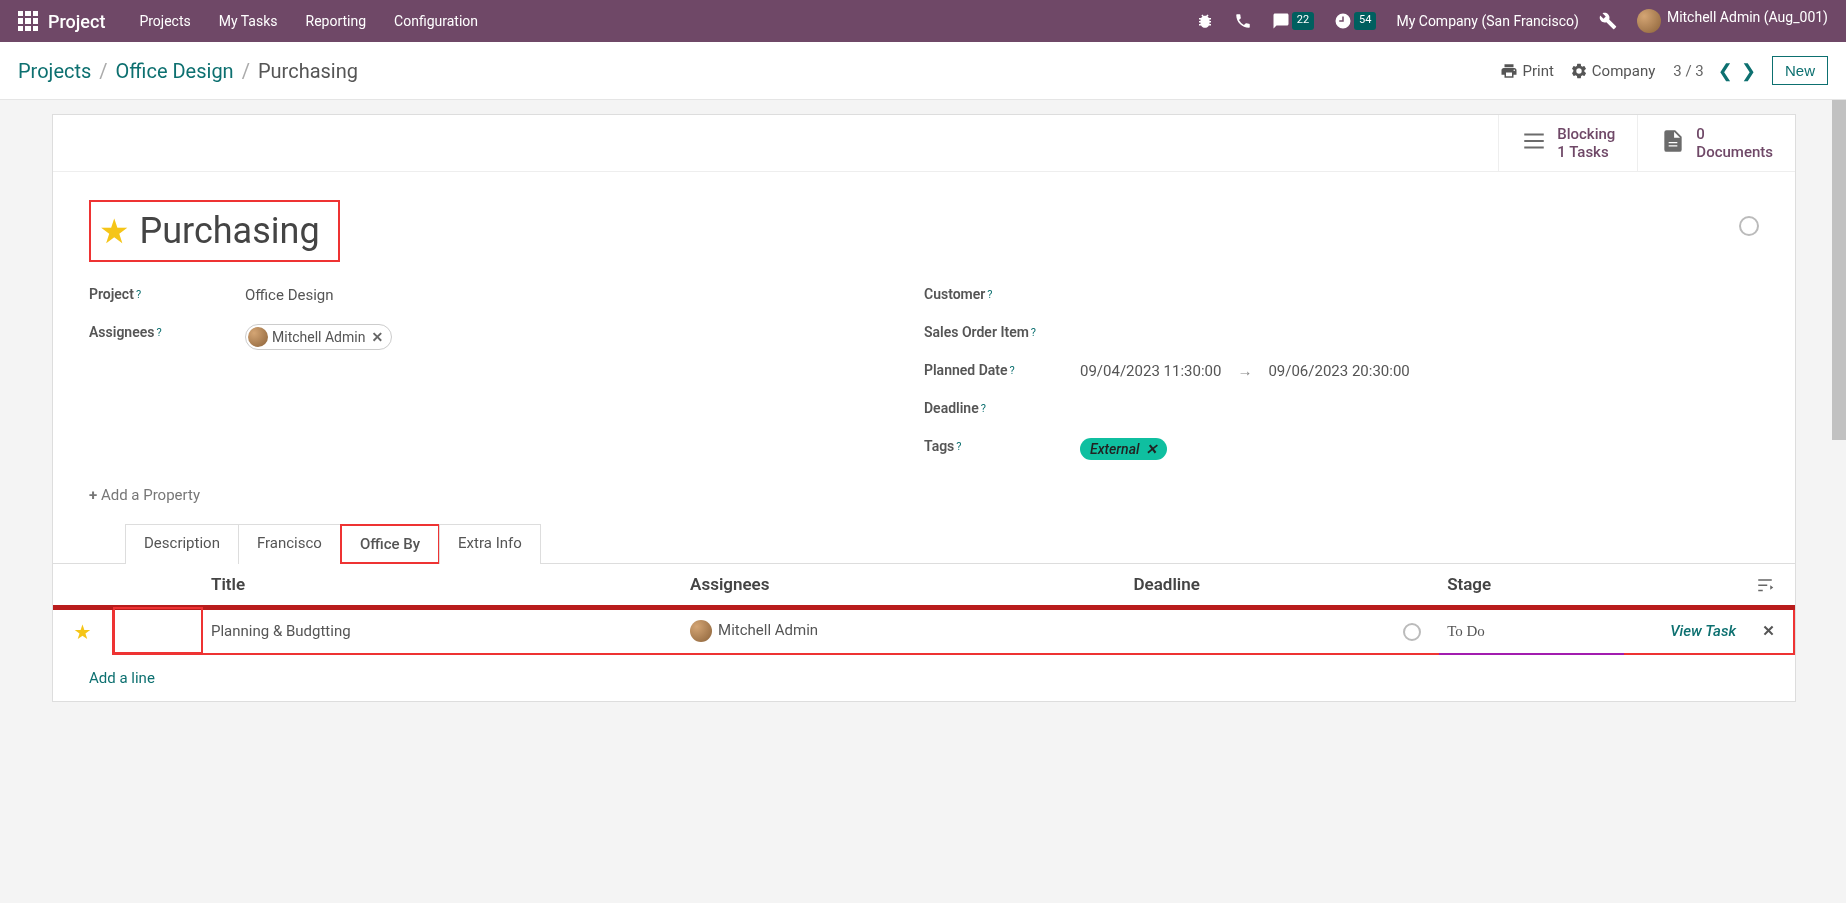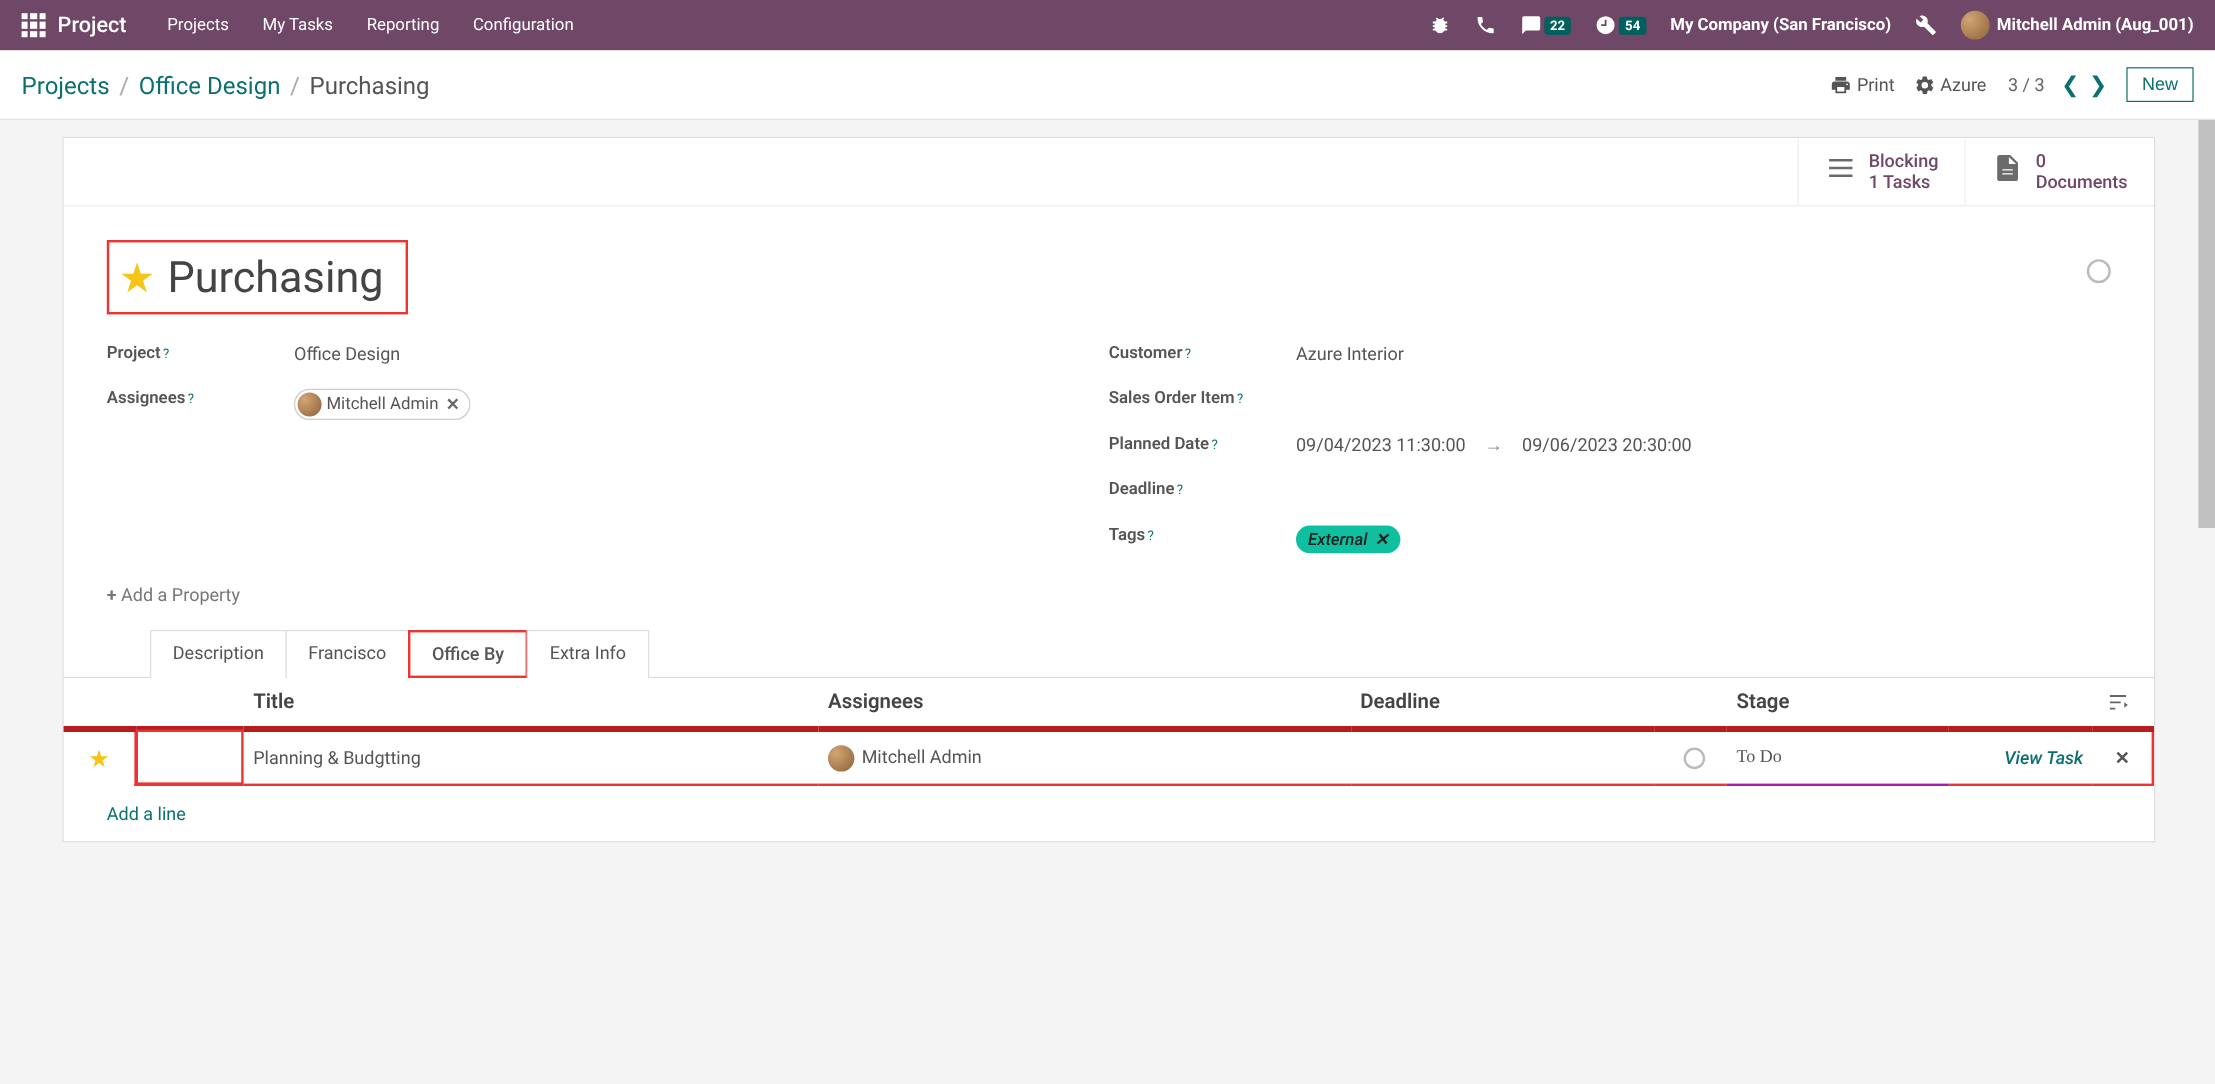--- a/index.html
+++ b/index.html
@@ -5,21 +5,21 @@
 * { box-sizing: border-box; margin: 0; padding: 0; }
 body { font-family: -apple-system, BlinkMacSystemFont, "Segoe UI", Roboto, sans-serif; background: #f4f4f4; color: #374151; font-size: 14px; }
 
 
 .navbar { background: #6f4867; color: #fff; height: 42px; display: flex; align-items: center; padding: 0 8px; }
 .navbar .apps-icon { width: 20px; height: 20px; display: grid; grid-template-columns: repeat(3, 1fr); grid-template-rows: repeat(3,1fr); gap: 2px; margin: 0 10px; cursor: pointer; }
 .navbar .apps-icon span { background: #fff; }
 .navbar .brand { font-size: 18px; font-weight: 500; margin-right: 20px; }
 .navbar .nav-item { padding: 0 14px; cursor: pointer; font-size: 14px; }
 .navbar .spacer { flex: 1; }
-.navbar .right-item { display: flex; align-items: center; padding: 0 10px; cursor: pointer; position: relative; font-weight: bold; }
+.navbar .right-item { display: flex; padding: 0 10px; cursor: pointer; position: relative; }
 .navbar .badge { background: #005f5f; color: #fff; font-size: 11px; padding: 1px 5px; border-radius: 3px; margin-left: 2px; }
 .navbar .avatar { width: 24px; height: 24px; border-radius: 50%; background: radial-gradient(circle at 30% 30%, #d4a574, #8b6239); margin-right: 6px; }
 
 
 .controlbar { background: #fff; height: 58px; display: flex; align-items: center; padding: 0 18px; border-bottom: 1px solid #e5e5e5; }
 .breadcrumb { display: flex; align-items: center; font-size: 20px; }
 .breadcrumb a { color: #0d7070; text-decoration: none; cursor: pointer; }
 .breadcrumb .sep { color: #aaa; margin: 0 8px; }
 .breadcrumb .current { color: #555; }
 .controlbar .spacer { flex: 1; }
@@ -157,21 +157,21 @@
   <div class="ctrl-btn">
       <svg class="icon-svg icon" viewBox="0 0 24 24">
         <path d="M19 8H5c-1.66 0-3 1.34-3 3v6h4v4h12v-4h4v-6c0-1.66-1.34-3-3-3zm-3 11H8v-5h8v5zm3-7a1 1 0 1 1 0-2 1 1 0 0 1 0 2zm-1-9H6v4h12V3z"></path>
       </svg>
       <span>Print</span>
     </div>
   <div class="ctrl-btn">
       <svg class="icon-svg icon" viewBox="0 0 24 24">
         <path d="M19.14 12.94c.04-.3.06-.61.06-.94s-.02-.64-.07-.94l2.03-1.58a.5.5 0 0 0 .12-.64l-1.92-3.32a.5.5 0 0 0-.61-.22l-2.39.96a7.03 7.03 0 0 0-1.62-.94l-.36-2.54a.5.5 0 0 0-.5-.42h-3.84a.5.5 0 0 0-.5.42l-.36 2.54c-.59.24-1.13.56-1.62.94l-2.39-.96a.5.5 0 0 0-.61.22L2.74 8.84a.5.5 0 0 0 .12.64l2.03 1.58c-.5.3-.7.63-.7.94s.2.64.07.94L2.86 14.52a.5.5 0 0 0-.12.64l1.92 3.32c.14.24.42.34.61.22l2.39-.96c.49.38 1.03.7 1.62.94l.36 2.54c.4.24.25.42.5.42h3.84c.25 0 .46-.18.5-.42l.36-2.54a7.03 7.03 0 0 0 1.62-.94l2.39.96c.22.08.47 0 .61-.22l1.92-3.32a.5.5 0 0 0-.12-.64l-2.01-1.58zM12 15.6A3.6 3.6 0 1 1 12 8.4a3.6 3.6 0 0 1 0 7.2z"></path>
       </svg>
-      <span>Azure</span>
+      <span>Company</span>
     </div>
   <span class="pager">3 / 3</span>
   <span class="nav-arrow">❮</span>
   <span class="nav-arrow">❯</span>
   <button class="new-btn">New</button>
 </div>
 
 <div class="main-wrap">
   <div class="card">
 
@@ -226,21 +226,20 @@
               </span>
           </div>
         </div>
       </div>
       <div class="form-col">
         <div class="field-row">
           <div class="field-label">
               <span>Customer</span>
               <span class="help-q">?</span>
             </div>
-          <div class="field-value">Azure Interior</div>
         </div>
         <div class="field-row">
           <div class="field-label">
               <span>Sales Order Item</span>
               <span class="help-q">?</span>
             </div>
           <div class="field-value"></div>
         </div>
         <div class="field-row">
           <div class="field-label">

